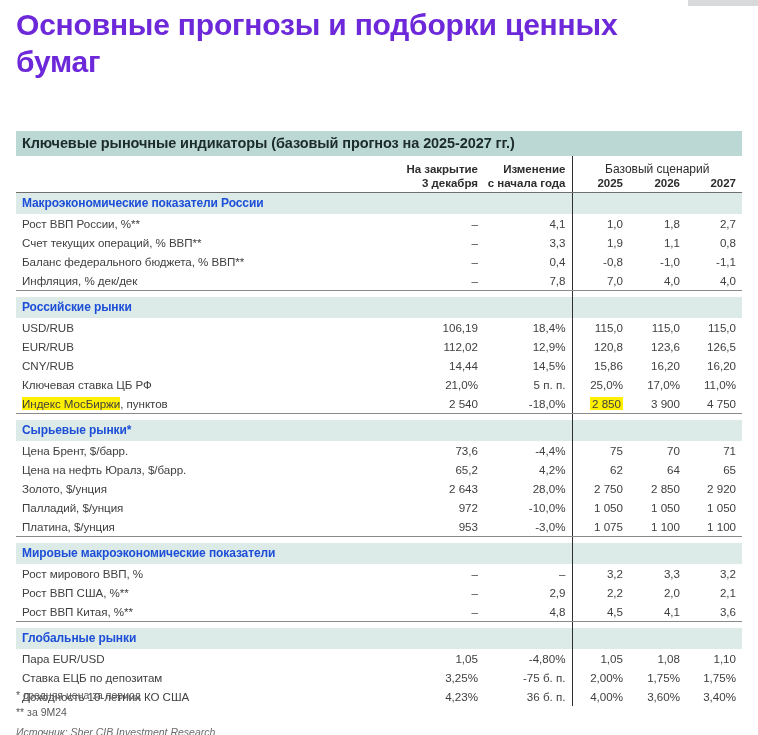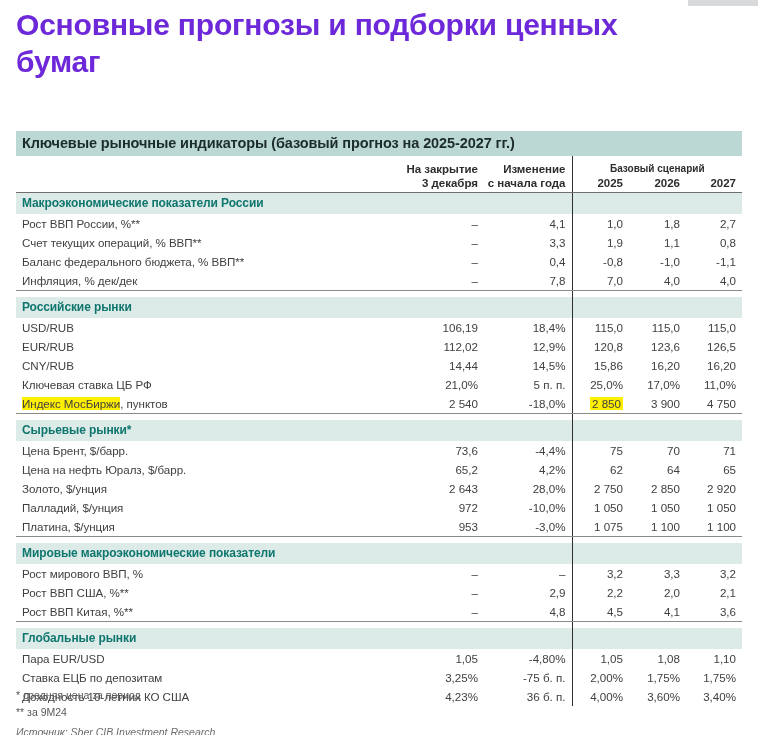--- a/index.html
+++ b/index.html
@@ -76,22 +76,22 @@
   .hdr-cell {
     font-size: 11.5px;
     font-weight: bold;
     color: #2d2d2d;
     text-align: right;
     padding: 0 6px 0 0;
     line-height: 14px;
     white-space: nowrap;
   }
   .hdr-scn {
-    font-size: 10px;
-    font-weight: bold;
+    font-size: 12px;
+    font-weight: normal;
     color: #2d2d2d;
     text-align: center;
     line-height: 14px;
     white-space: nowrap;
   }
   .hdr-yr {
     font-size: 11.5px;
     font-weight: bold;
     color: #2d2d2d;
     text-align: right;
@@ -119,21 +119,21 @@
     height: 6px;
     padding: 0;
     font-size: 0;
     line-height: 0;
   }
 
   tr.section td {
     background: #dcebe8;
     font-weight: bold;
     font-size: 12px;
-    color: #0f766e;
+    color: #1d4ed8;
     padding: 3px 6px 4px 6px;
     letter-spacing: -0.1px;
   }
   tr.section td.blank { background: #dcebe8; }
 
   tr.data td {
     padding: 2px 0 2px 0;
     line-height: 15px;
     color: #404040;
     font-size: 11.6px;

